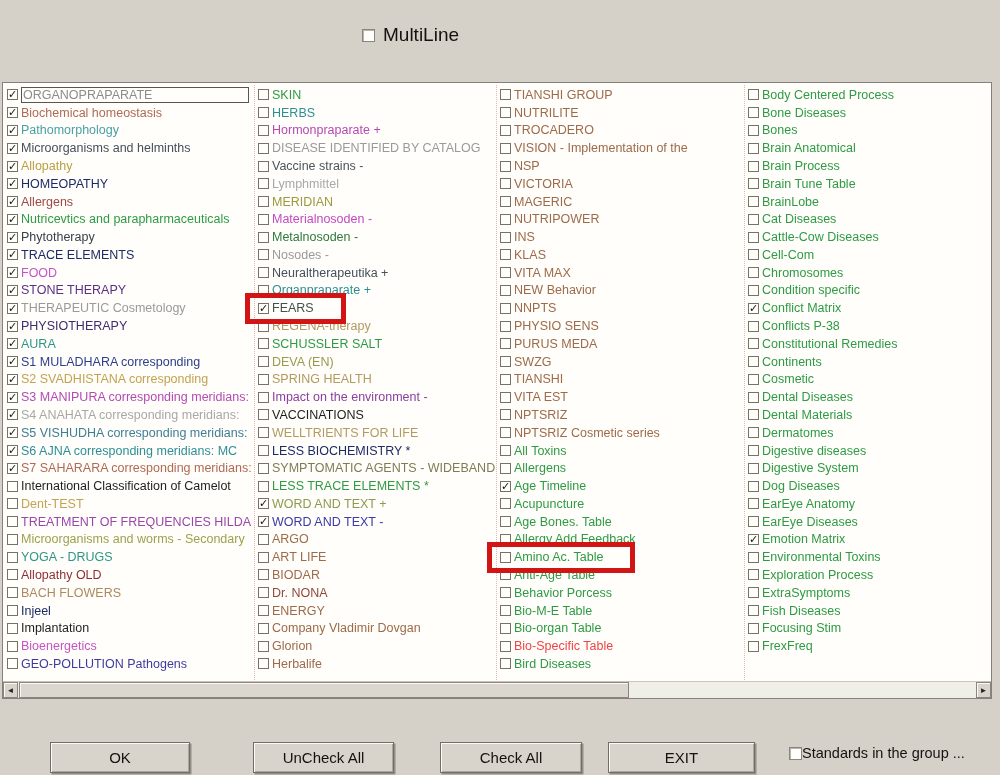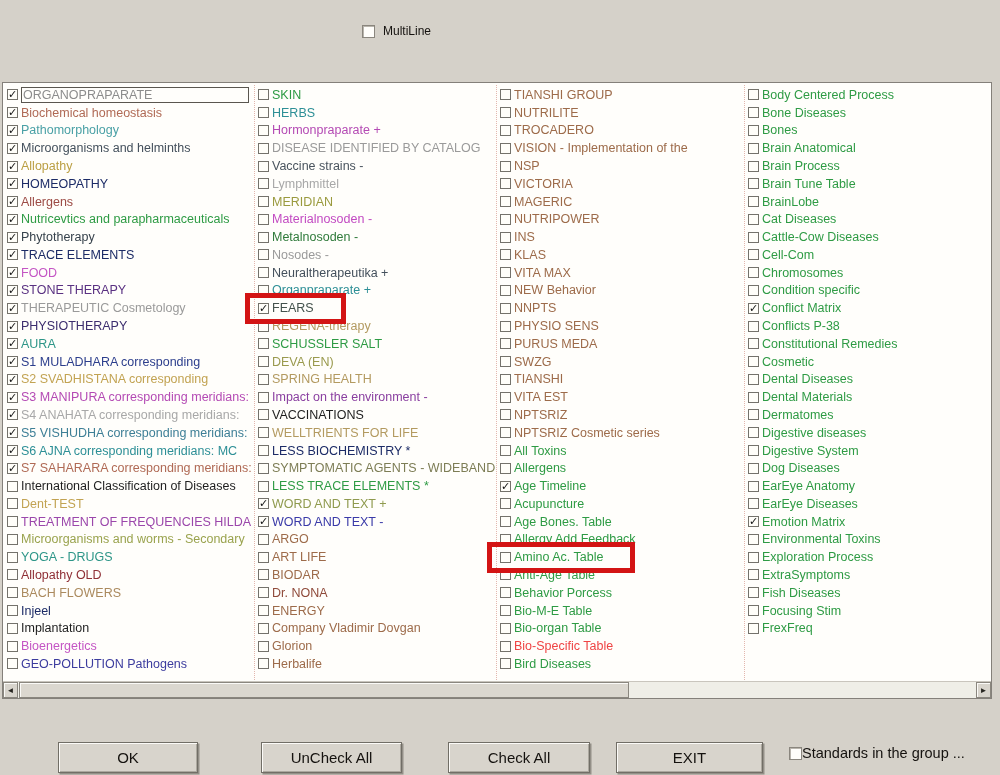--- a/index.html
+++ b/index.html
@@ -8,21 +8,21 @@
     background:#d5d1c9;
     font-family:"Liberation Sans",sans-serif;
     -webkit-font-smoothing:antialiased;
   }
   
   .topbar{position:absolute;left:362px;top:24px;display:flex;align-items:center;gap:8px;}
   .cb3d{
     width:13px;height:13px;background:#fffefb;box-sizing:border-box;
     border:1px solid #8a867e;box-shadow:inset 1px 1px 0 #b9b5ad;flex:0 0 auto;
   }
-  .chk-label{font-size:12px;color:#15120f;}
+  .chk-label{font-size:19px;color:#15120f;}
   
   .listpanel{
     position:absolute;left:2px;top:82px;width:990px;height:617px;
     background:#fffefb;border:1px solid #84807a;box-sizing:border-box;
   }
   .cols{
     position:absolute;left:4px;right:2px;top:2px;bottom:18px;
     display:grid;grid-template-columns:247px 242px 248px 1fr;overflow:hidden;
   }
   .col{padding-top:1px;box-sizing:border-box;}
@@ -60,21 +60,20 @@
     position:absolute;left:1px;top:0;bottom:0;width:610px;box-sizing:border-box;
     background:#dbd7cf;border:1px solid #8a867e;box-shadow:inset 1px 1px 0 #fbfaf7;
   }
   
   .btn{
     position:absolute;top:742px;height:31px;box-sizing:border-box;
     background:#d8d4cc;color:#15120f;font-size:15px;
     font-family:"Liberation Sans",sans-serif;
     border:1px solid #716e66;
     box-shadow:inset 1px 1px 0 #fcfbf8,inset -1px -1px 0 #aca89f,1.5px 1.5px 0 #938f87;
-    margin-left:8px;
   }
   #btn-ok{left:50px;width:140px;}
   #btn-uncheck{left:253px;width:141px;}
   #btn-check{left:440px;width:142px;}
   #btn-exit{left:608px;width:147px;}
   .standards{position:absolute;left:789px;top:745px;display:flex;align-items:center;}
   .standards .chk-label{font-size:14.5px;}
 </style>
 </head>
 <body>
@@ -172,21 +171,21 @@
           <div class="row">
             <span class="cb">✓</span>
             <span class="lab" style="color: rgb(45, 143, 150);">S6 AJNA corresponding meridians: MC</span>
           </div>
           <div class="row">
             <span class="cb">✓</span>
             <span class="lab" style="color: rgb(176, 106, 85);">S7 SAHARARA corresponding meridians:</span>
           </div>
           <div class="row">
             <span class="cb"></span>
-            <span class="lab" style="color: rgb(30, 30, 30);">International Classification of Diseases</span>
+            <span class="lab" style="color: rgb(30, 30, 30);">International Classification of Camelot</span>
           </div>
           <div class="row">
             <span class="cb"></span>
             <span class="lab" style="color: rgb(194, 163, 82);">Dent-TEST</span>
           </div>
           <div class="row">
             <span class="cb"></span>
             <span class="lab" style="color: rgb(155, 71, 171);">TREATMENT OF FREQUENCIES HILDA</span>
           </div>
           <div class="row">
@@ -545,20 +544,24 @@
             <span class="cb">✓</span>
             <span class="lab" style="color: rgb(46, 155, 68);">Conflict Matrix</span>
           </div>
           <div class="row">
             <span class="cb"></span>
             <span class="lab" style="color: rgb(46, 155, 68);">Conflicts P-38</span>
           </div>
           <div class="row">
             <span class="cb"></span>
             <span class="lab" style="color: rgb(46, 155, 68);">Constitutional Remedies</span>
+          </div>
+          <div class="row">
+            <span class="cb"></span>
+            <span class="lab" style="color: rgb(46, 155, 68);">Continents</span>
           </div>
           <div class="row">
             <span class="cb"></span>
             <span class="lab" style="color: rgb(46, 155, 68);">Cosmetic</span>
           </div>
           <div class="row">
             <span class="cb"></span>
             <span class="lab" style="color: rgb(46, 155, 68);">Dental Diseases</span>
           </div>
           <div class="row">

